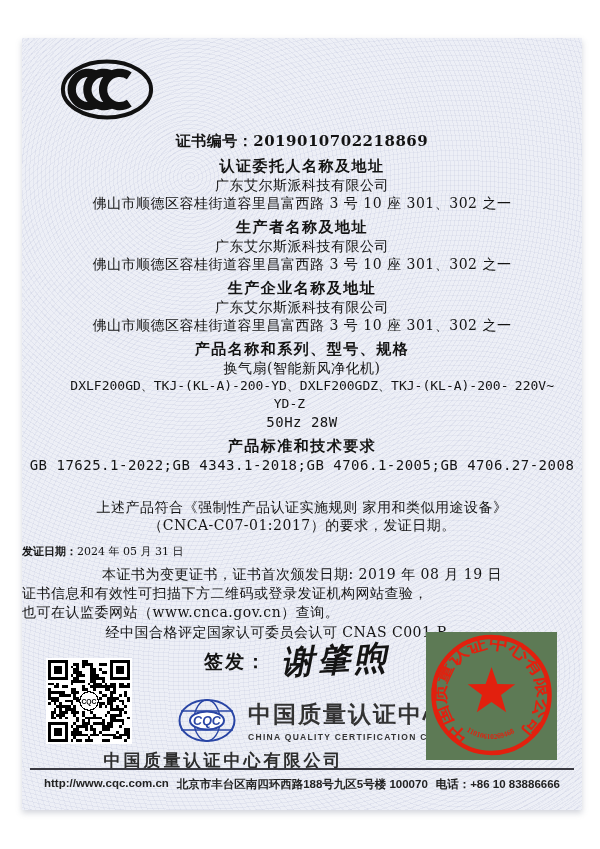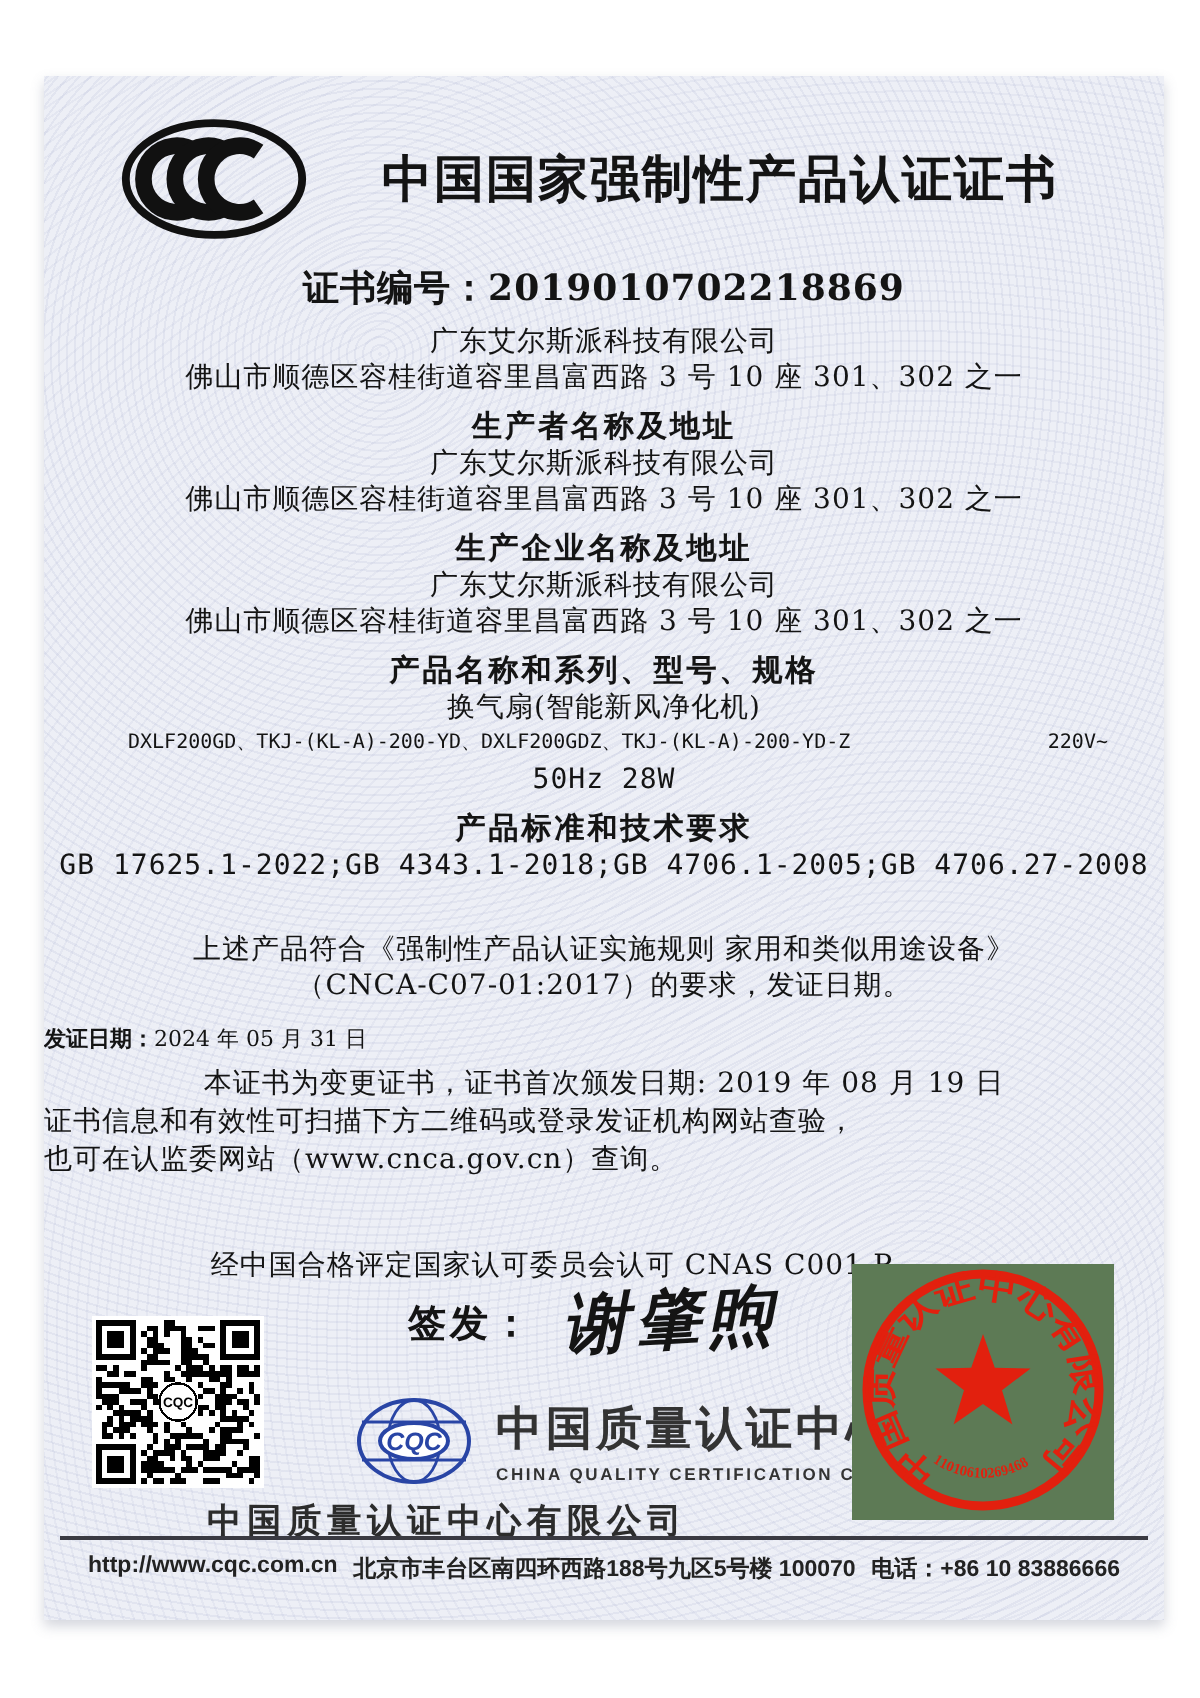--- a/index.html
+++ b/index.html
@@ -12,27 +12,27 @@
     background-color:#edeff6;
     background-image:
       repeating-radial-gradient(circle at 30% 18%, rgba(148,156,196,.13) 0 1px, transparent 1px 4px),
       repeating-radial-gradient(circle at 78% 82%, rgba(148,156,196,.10) 0 1px, transparent 1px 5px);
     box-shadow:0 3px 6px rgba(110,115,140,.30);
     overflow:hidden;
   }
   .hdr{display:flex;align-items:center;padding:20px 24px 0 36px;}
   .ccc-svg{flex:0 0 auto;}
   .title{flex:1;text-align:center;font-size:25px;font-weight:bold;letter-spacing:1px;padding-left:6px;}
-  .certno{text-align:center;margin-top:11px;font-size:18px;font-weight:bold;letter-spacing:.5px;}
+  .certno{text-align:center;margin-top:11px;font-size:15px;font-weight:bold;letter-spacing:.5px;}
   .sec{margin-top:6px;text-align:center;}
   .sec .h{font-size:15px;font-weight:bold;line-height:19px;letter-spacing:1.5px;}
   .sec .l{font-size:14px;line-height:18px;letter-spacing:.5px;}
   .mono{font-family:"DejaVu Sans Mono",monospace;letter-spacing:0;}
   .models-row{display:flex;justify-content:space-between;align-items:baseline;
-    padding:0 28px 0 6px;font-family:"DejaVu Sans Mono",monospace;font-size:10px;line-height:18px;margin-left:36px;}
+    padding:0 28px 0 6px;font-family:"DejaVu Sans Mono",monospace;font-size:13px;line-height:18px;margin-left:36px;}
   .gb{font-size:13px;}
   .comp{margin-top:24px;text-align:center;font-size:14px;line-height:18px;letter-spacing:.5px;}
   .dates{display:flex;gap:22px;margin-top:8px;font-size:11px;line-height:20px;}
   .b{font-weight:bold;}
   .note{text-align:center;margin-top:3px;font-size:14px;line-height:19px;letter-spacing:.5px;}
   .verify{margin-top:0;text-align:left;font-size:14px;line-height:19px;letter-spacing:.5px;}
   
   .cnas{position:absolute;left:0;top:586px;width:100%;text-align:center;font-size:14px;
     letter-spacing:.5px;transform:translateX(-26px);}
   .qr{position:absolute;left:24px;top:620px;width:86px;height:86px;background:#fff;padding:2px;box-sizing:border-box;}
@@ -56,26 +56,26 @@
 
 <div class="paper">
 
   <div class="hdr">
     <svg class="ccc-svg" width="98" height="63" viewBox="0 0 100 64">
       <ellipse cx="50" cy="32" rx="45" ry="28.5" fill="none" stroke="#111" stroke-width="4"></ellipse>
       <path d="M 40.75 18.07 A 17 17 0 1 0 40.75 45.93" fill="none" stroke="#111" stroke-width="8.5"></path>
       <path d="M 56.75 18.07 A 17 17 0 1 0 56.75 45.93" fill="none" stroke="#111" stroke-width="8.5"></path>
       <path d="M 72.75 18.07 A 17 17 0 1 0 72.75 45.93" fill="none" stroke="#111" stroke-width="8.5"></path>
     </svg>
-    <div class="title">中国国家强制性产品认证证书</div>
   </div>
 
   <div class="certno"><span>证书编号：</span><span>2019010702218869</span></div>
 
   <div class="sec">
+    <div class="h">认证委托人名称及地址</div>
     <div class="l">广东艾尔斯派科技有限公司</div>
     <div class="l">佛山市顺德区容桂街道容里昌富西路 3 号 10 座 301、302 之一</div>
   </div>
 
   <div class="sec">
     <div class="h">生产者名称及地址</div>
     <div class="l">广东艾尔斯派科技有限公司</div>
     <div class="l">佛山市顺德区容桂街道容里昌富西路 3 号 10 座 301、302 之一</div>
   </div>
 

